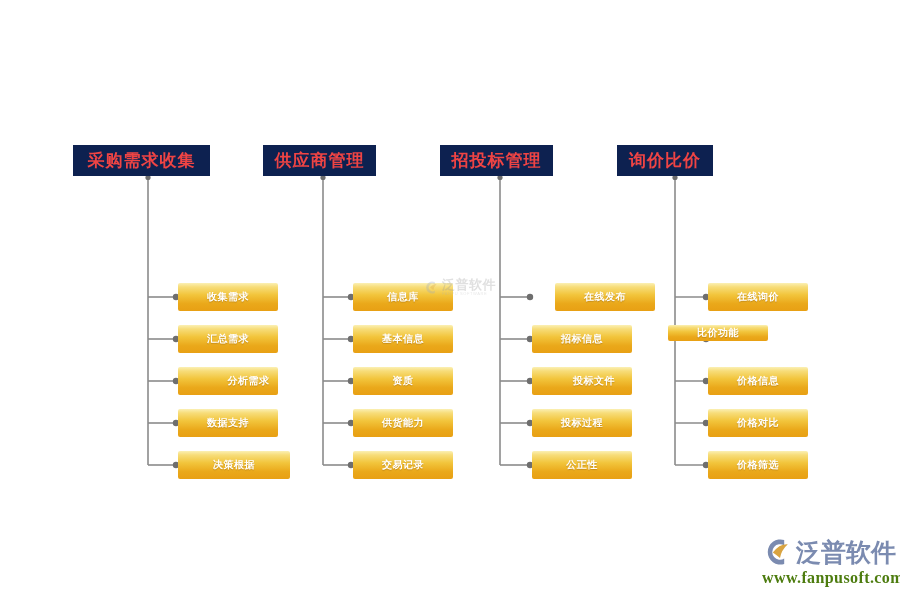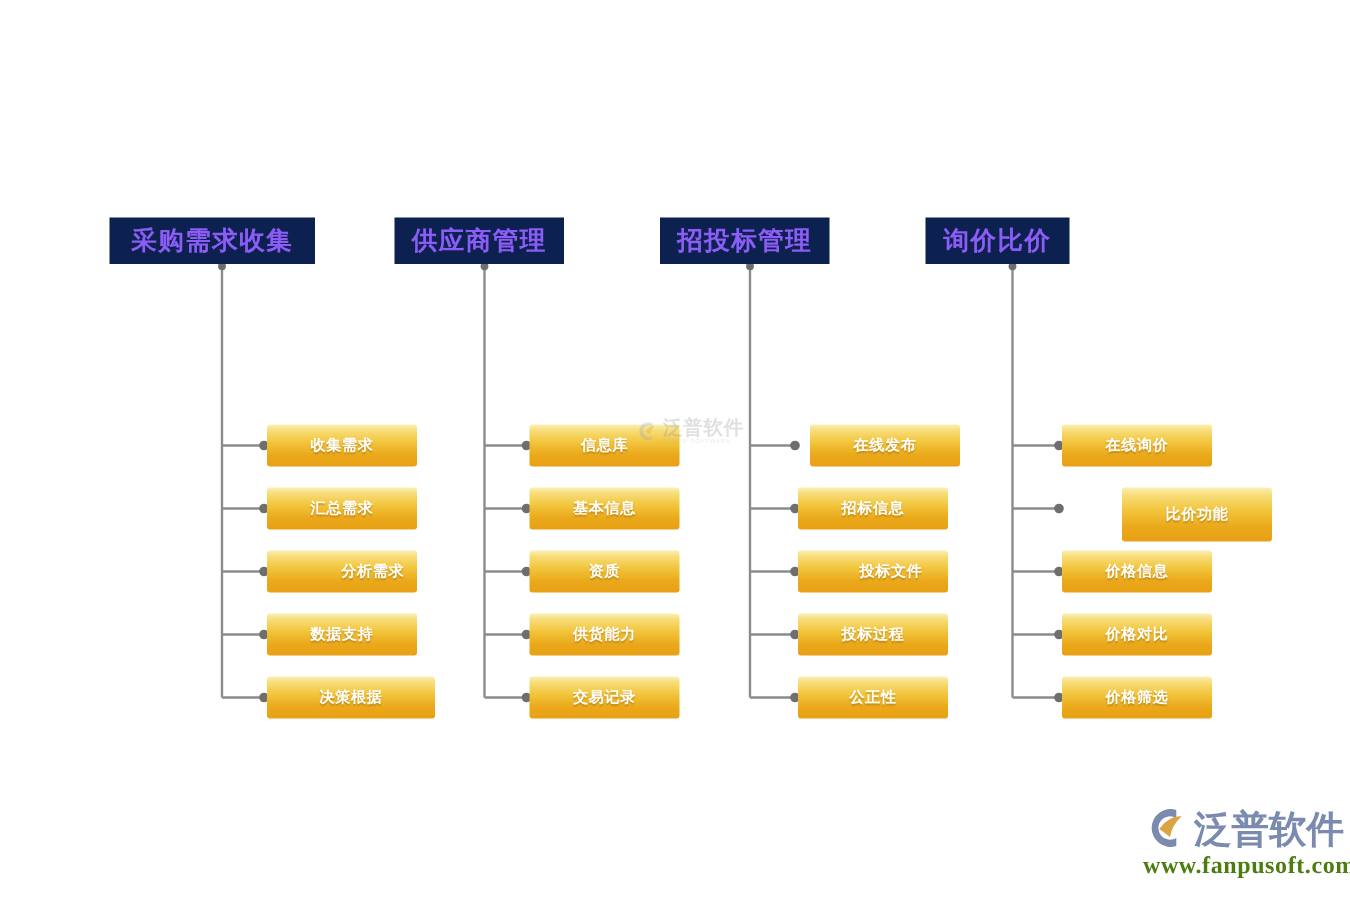--- a/index.html
+++ b/index.html
@@ -43,21 +43,21 @@
     width: 900px;
     height: 600px;
     pointer-events: none;
   }
 
   
   .header-box {
     position: absolute;
     height: 31px;
     background: #0d2150;
-    color: #8b5cf6;
+    color: #ef4444;
     font-size: 17px;
     font-weight: bold;
     display: flex;
     align-items: center;
     justify-content: center;
     letter-spacing: 1px;
     white-space: nowrap;
     box-sizing: border-box;
     padding: 0 12px;
   }
@@ -218,28 +218,28 @@
       <div class="item-box" style="left: 178px; top: 367px; width: 100px; height: 28px; padding-left: 41px;">分析需求</div>
       <div class="item-box" style="left: 178px; top: 409px; width: 100px; height: 28px;">数据支持</div>
       <div class="item-box" style="left: 178px; top: 451px; width: 112px; height: 28px;">决策根据</div>
       <div class="header-box" style="left: 263px; top: 145px; width: 113px;">供应商管理</div>
       <div class="item-box" style="left: 353px; top: 283px; width: 100px; height: 28px;">信息库</div>
       <div class="item-box" style="left: 353px; top: 325px; width: 100px; height: 28px;">基本信息</div>
       <div class="item-box" style="left: 353px; top: 367px; width: 100px; height: 28px;">资质</div>
       <div class="item-box" style="left: 353px; top: 409px; width: 100px; height: 28px;">供货能力</div>
       <div class="item-box" style="left: 353px; top: 451px; width: 100px; height: 28px;">交易记录</div>
       <div class="header-box" style="left: 440px; top: 145px; width: 113px;">招投标管理</div>
-      <div class="item-box" style="left: 540px; top: 283px; width: 100px; height: 28px;">在线发布</div>
+      <div class="item-box" style="left: 555px; top: 283px; width: 100px; height: 28px;">在线发布</div>
       <div class="item-box" style="left: 532px; top: 325px; width: 100px; height: 28px;">招标信息</div>
       <div class="item-box" style="left: 532px; top: 367px; width: 100px; height: 28px; padding-left: 24px;">投标文件</div>
       <div class="item-box" style="left: 532px; top: 409px; width: 100px; height: 28px;">投标过程</div>
       <div class="item-box" style="left: 532px; top: 451px; width: 100px; height: 28px;">公正性</div>
       <div class="header-box" style="left: 617px; top: 145px; width: 96px;">询价比价</div>
       <div class="item-box" style="left: 708px; top: 283px; width: 100px; height: 28px;">在线询价</div>
-      <div class="item-box" style="left: 748px; top: 325px; width: 100px; height: 36px;">比价功能</div>
+      <div class="item-box" style="left: 668px; top: 325px; width: 100px; height: 16px;">比价功能</div>
       <div class="item-box" style="left: 708px; top: 367px; width: 100px; height: 28px;">价格信息</div>
       <div class="item-box" style="left: 708px; top: 409px; width: 100px; height: 28px;">价格对比</div>
       <div class="item-box" style="left: 708px; top: 451px; width: 100px; height: 28px;">价格筛选</div>
     </div>
 
   <div class="watermark" id="wm-1" style="left:424px; top:278px;">
     <svg class="wm-mark" viewBox="0 0 100 100">
       <path d="M72 14 A40 40 0 1 0 72 86 L72 70 A25 25 0 1 1 72 30 Z" fill="#9aa8c4"></path>
       <path d="M40 50 Q60 24 84 26 Q66 44 62 66 Q52 58 40 50 Z" fill="#d9a441"></path>
     </svg>

